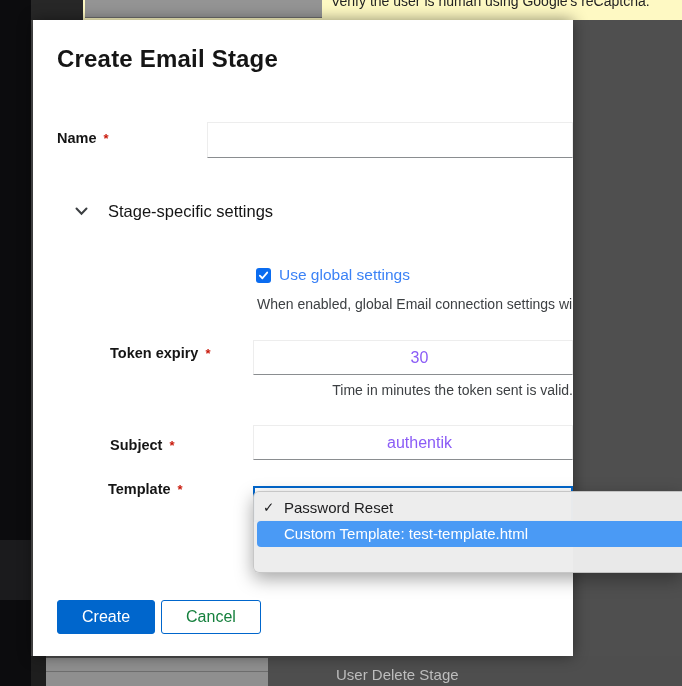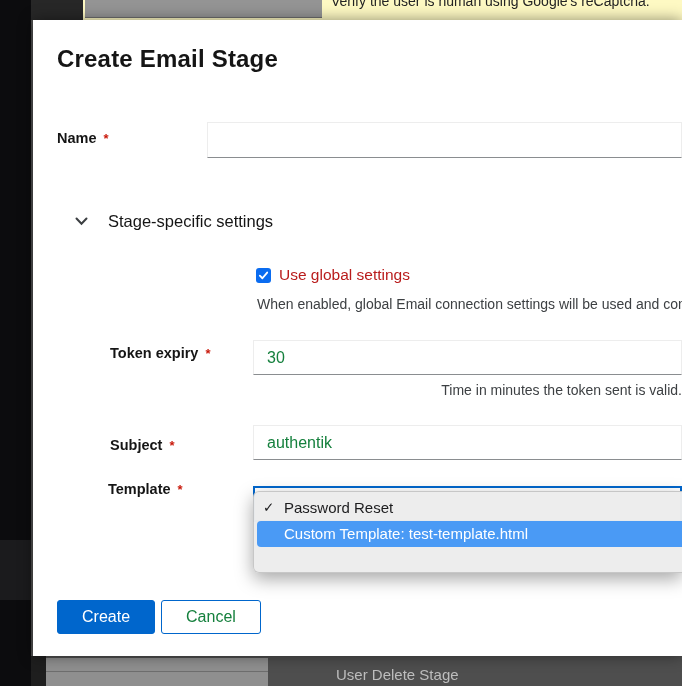--- a/index.html
+++ b/index.html
@@ -20,54 +20,54 @@
   .bg-top-text { position:absolute; left:300px; top:-7px; font-size:14px; font-weight:500; color:#242424; white-space:nowrap; }
 
   .bg-bottom { position:absolute; left:31px; top:656px; width:651px; height:30px; background:#4e4e4e; overflow:hidden; }
   .bg-bottom-dark { position:absolute; left:0; top:0; width:15px; height:30px; background:#1e1e1e; }
   .bg-bottom-panel { position:absolute; left:15px; top:2px; width:222px; height:28px; background:#8f8f8f; }
   .bg-bottom-panel .divider { position:absolute; left:0; top:13px; width:100%; height:1px; background:#6e6e6e; }
   .bg-bottom-text { position:absolute; left:305px; top:10px; font-size:15px; color:#bdbdbd; white-space:nowrap; }
 
   
   .modal {
-    position:absolute; left:33px; top:20px; width:649px; height:636px;
+    position:absolute; left:33px; top:20px; width:540px; height:636px;
     background:#ffffff; box-shadow:0 0 14px rgba(0,0,0,.45);
   }
   .modal-title {
     position:absolute; left:24px; top:25px;
     font-size:24px; font-weight:700; color:#151515; letter-spacing:.2px;
   }
 
   .flabel { position:absolute; font-size:14.5px; font-weight:600; color:#151515; white-space:nowrap; }
   .req { color:#c9190b; margin-left:7px; font-size:13px; font-weight:700; }
 
   .pf-input {
     position:absolute; height:36px; background:#fff;
     border:1px solid #ededed; border-bottom:1px solid #8a8d90;
-    font-family:"Liberation Sans", sans-serif; font-size:16px; color:#15803d;
-    padding:0 0 0 13px; outline:none;
+    font-family:"Liberation Sans", sans-serif; font-size:16px; color:#8b5cf6;
+    padding:0 0 0 13px; outline:none;text-align:center;
   }
 
   .label-name   { left:24px;  top:110px; }
   .input-name   { left:174px; top:102px; right:0; }
 
   .group-header { position:absolute; left:42px; top:180px; height:22px; background:none; border:none;
                   cursor:pointer; display:flex; align-items:center; gap:20px; padding:0;
-                  font-family:"Liberation Sans", sans-serif;margin-top:10px; }
+                  font-family:"Liberation Sans", sans-serif; }
   .group-header .chev { display:inline-flex; width:13px; height:9px; }
   .group-header .gh-label { font-size:16.5px; color:#151515; }
 
   .checkbox-row { position:absolute; left:223px; top:246px; display:flex; align-items:center; gap:8px; }
   .checkbox {
     width:15px; height:15px; border-radius:3px; background:#0a6cf0;
     display:inline-flex; align-items:center; justify-content:center; cursor:pointer;
   }
   .checkbox svg { width:11px; height:11px; }
-  .checkbox-label { font-size:15.5px; color:#b91c1c; }
+  .checkbox-label { font-size:15.5px; color:#3b82f6; }
 
   .help { position:absolute; font-size:14px; color:#3d4043; white-space:nowrap; overflow:hidden; right:0; }
   .help-global { left:224px; top:276px; }
 
   .label-token  { left:77px;  top:325px; }
   .input-token  { left:220px; top:320px; right:0; height:35px; }
   .help-token   { left:221px; top:362px;text-align:right; }
 
   .label-subject{ left:77px;  top:417px; }
   .input-subject{ left:220px; top:405px; right:0; height:35px; }

